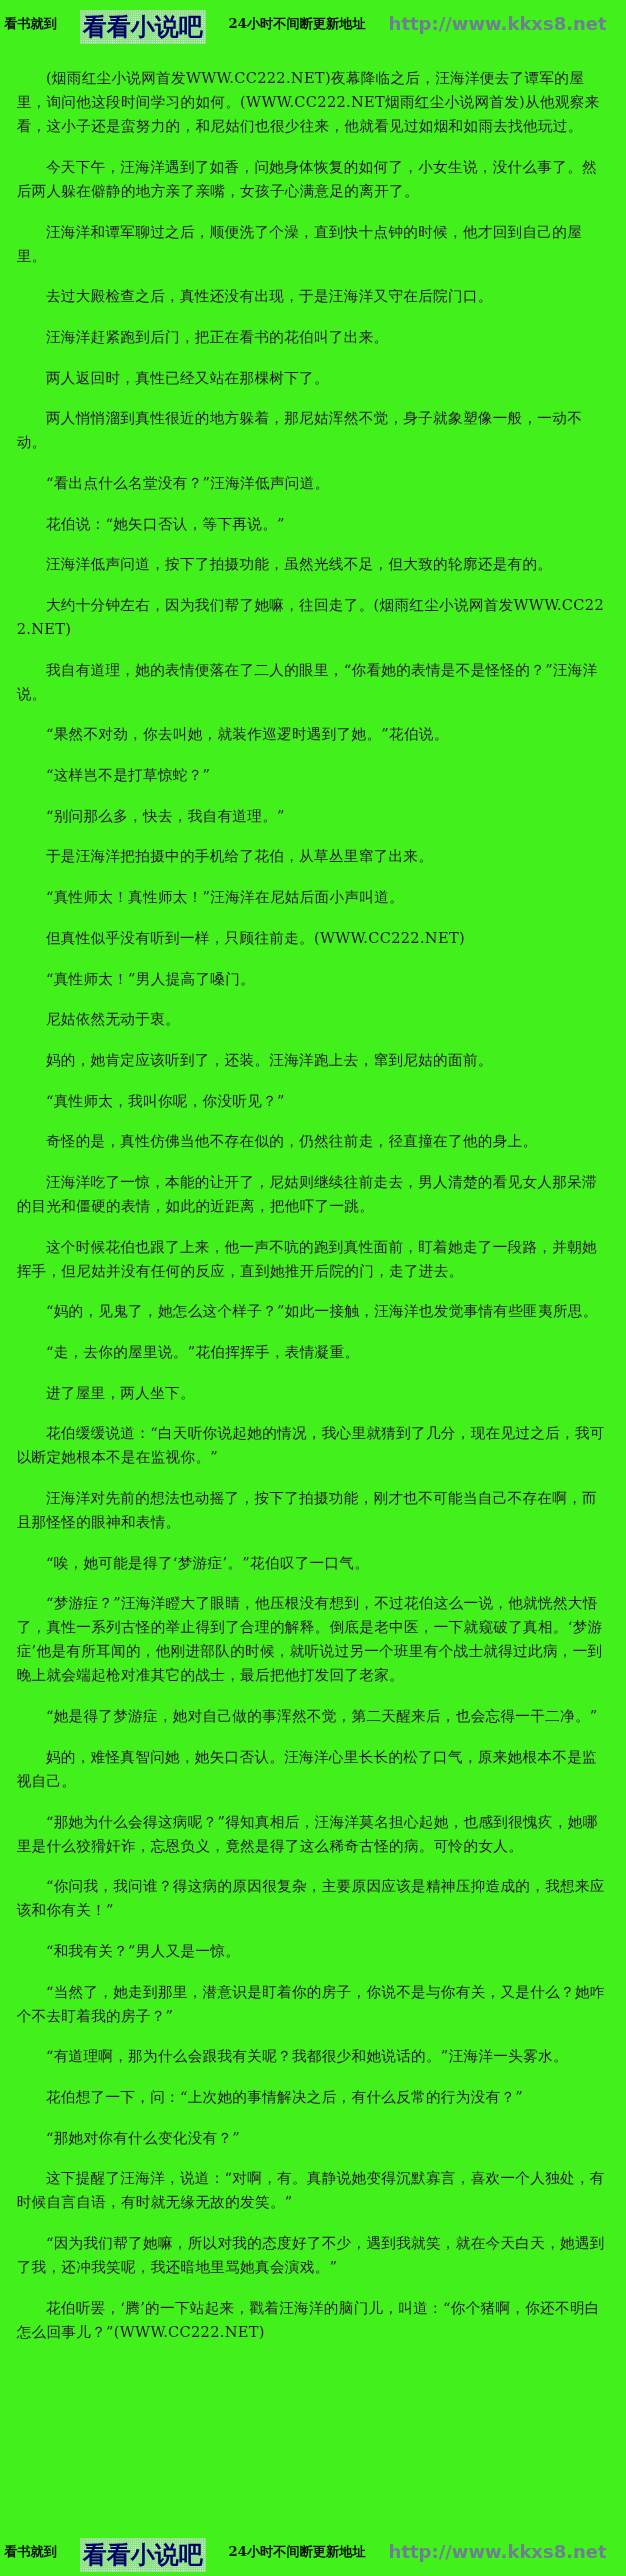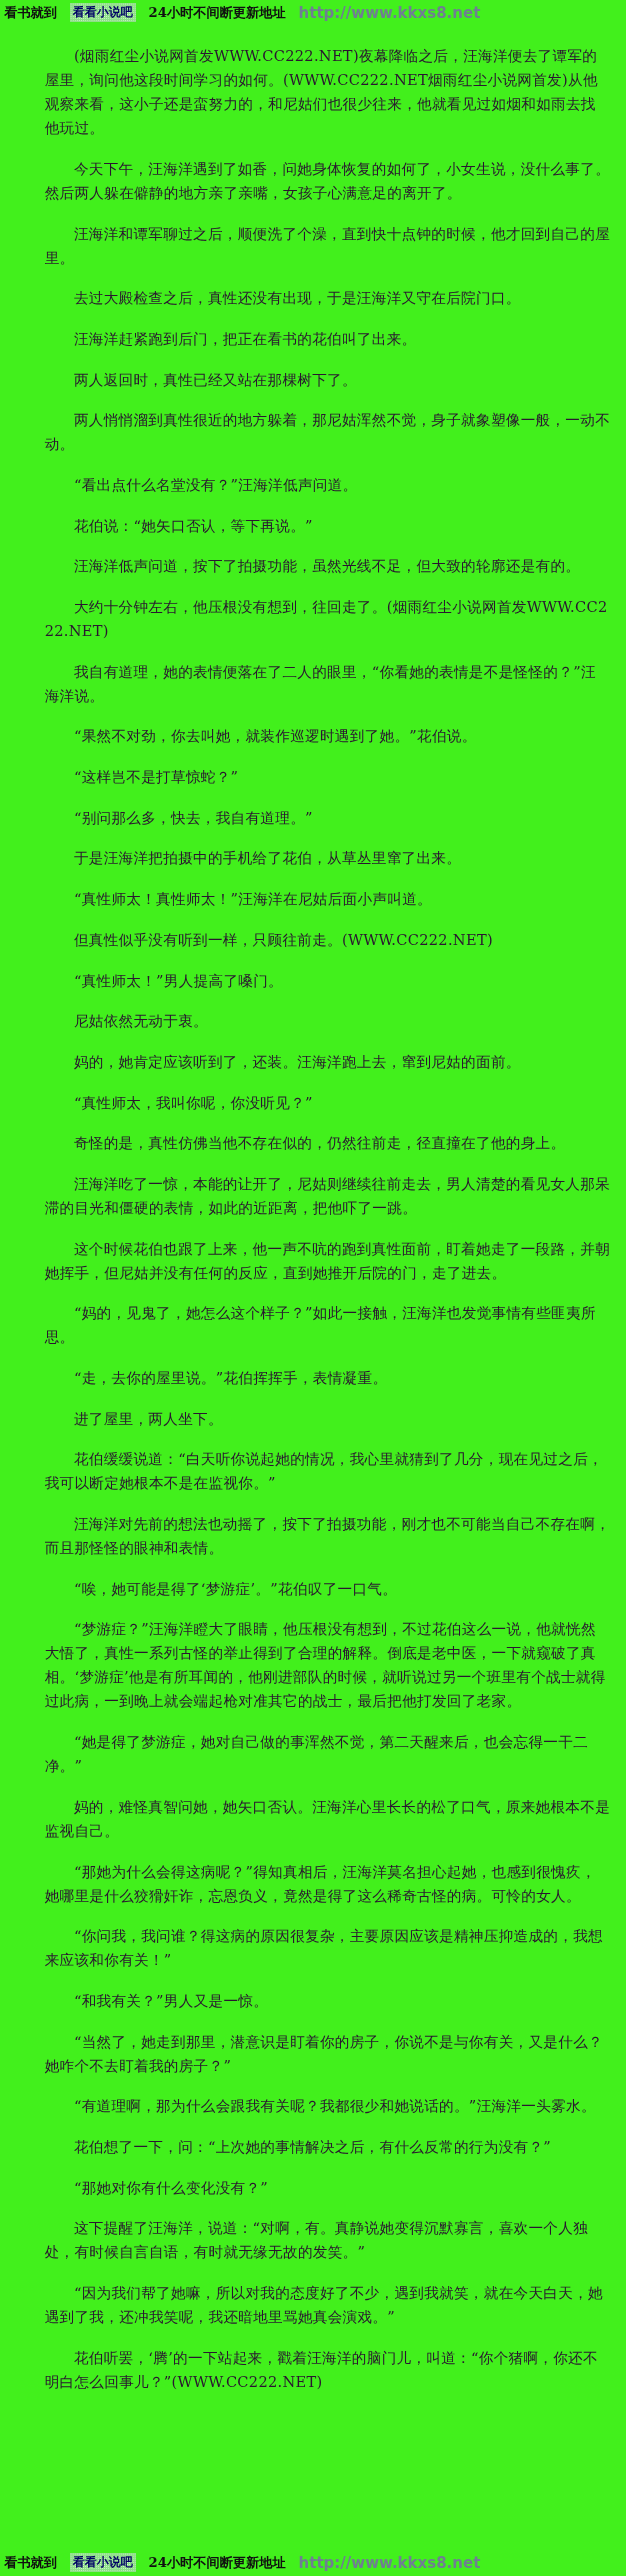--- a/index.html
+++ b/index.html
@@ -13,51 +13,51 @@
     min-height: 2576px;
     box-sizing: border-box;
     display: flex;
     flex-direction: column;
     background: #42f01c;
     padding: 2.1px 0 2.8px 0;
   }
   .site-bar {
     display: flex;
     align-items: center;
-    gap: 13px;
+    gap: 23px;
     padding: 1.4px 4.2px;
     white-space: nowrap;
     font-weight: bold;
   }
   .site-bar .plain {
     color: #101010;
     font-size: 13.2px;
   }
   .site-bar .site-name {
     color: #000066;
-    font-size: 12px;
+    font-size: 24px;
     padding: 0.7px 2.8px;
     background-color: #8fe089;
     background-image: radial-gradient(#e9ffe5 30%, rgba(255,255,255,0) 31%);
     background-size: 2.1px 2.1px;
     text-decoration: none;
     cursor: pointer;
+    margin-top: 7px;
   }
   .site-bar .site-url {
     color: #6f7f92;
-    font-size: 15px;
+    font-size: 18px;
     font-family: "DejaVu Sans", "Liberation Sans", sans-serif;
     text-decoration: none;
     cursor: pointer;
   }
   .novel-body {
     flex: 1 0 auto;
     padding: 4.2px 16.7px 7px 16.7px;
     color: #2a1630;
-    margin-left: 28px;
   }
   .novel-body p {
     font-size: 14.6px;
     line-height: 24px;
     letter-spacing: 0.3px;
     margin: 16.7px 0;
     text-indent: 2em;
     word-break: break-all;
   }
   .footer-bar { margin-top: auto; }
@@ -78,21 +78,21 @@
       <p>(烟雨红尘小说网首发WWW.CC222.NET)夜幕降临之后，汪海洋便去了谭军的屋里，询问他这段时间学习的如何。(WWW.CC222.NET烟雨红尘小说网首发)从他观察来看，这小子还是蛮努力的，和尼姑们也很少往来，他就看见过如烟和如雨去找他玩过。</p>
       <p>今天下午，汪海洋遇到了如香，问她身体恢复的如何了，小女生说，没什么事了。然后两人躲在僻静的地方亲了亲嘴，女孩子心满意足的离开了。</p>
       <p>汪海洋和谭军聊过之后，顺便洗了个澡，直到快十点钟的时候，他才回到自己的屋里。</p>
       <p>去过大殿检查之后，真性还没有出现，于是汪海洋又守在后院门口。</p>
       <p>汪海洋赶紧跑到后门，把正在看书的花伯叫了出来。</p>
       <p>两人返回时，真性已经又站在那棵树下了。</p>
       <p>两人悄悄溜到真性很近的地方躲着，那尼姑浑然不觉，身子就象塑像一般，一动不动。</p>
       <p>“看出点什么名堂没有？”汪海洋低声问道。</p>
       <p>花伯说：“她矢口否认，等下再说。”</p>
       <p>汪海洋低声问道，按下了拍摄功能，虽然光线不足，但大致的轮廓还是有的。</p>
-      <p>大约十分钟左右，他压根没有想到，往回走了。(烟雨红尘小说网首发WWW.CC222.NET)</p>
+      <p>大约十分钟左右，因为我们帮了她嘛，往回走了。(烟雨红尘小说网首发WWW.CC222.NET)</p>
       <p>我自有道理，她的表情便落在了二人的眼里，“你看她的表情是不是怪怪的？”汪海洋说。</p>
       <p>“果然不对劲，你去叫她，就装作巡逻时遇到了她。”花伯说。</p>
       <p>“这样岂不是打草惊蛇？”</p>
       <p>“别问那么多，快去，我自有道理。”</p>
       <p>于是汪海洋把拍摄中的手机给了花伯，从草丛里窜了出来。</p>
       <p>“真性师太！真性师太！”汪海洋在尼姑后面小声叫道。</p>
       <p>但真性似乎没有听到一样，只顾往前走。(WWW.CC222.NET)</p>
       <p>“真性师太！”男人提高了嗓门。</p>
       <p>尼姑依然无动于衷。</p>
       <p>妈的，她肯定应该听到了，还装。汪海洋跑上去，窜到尼姑的面前。</p>

